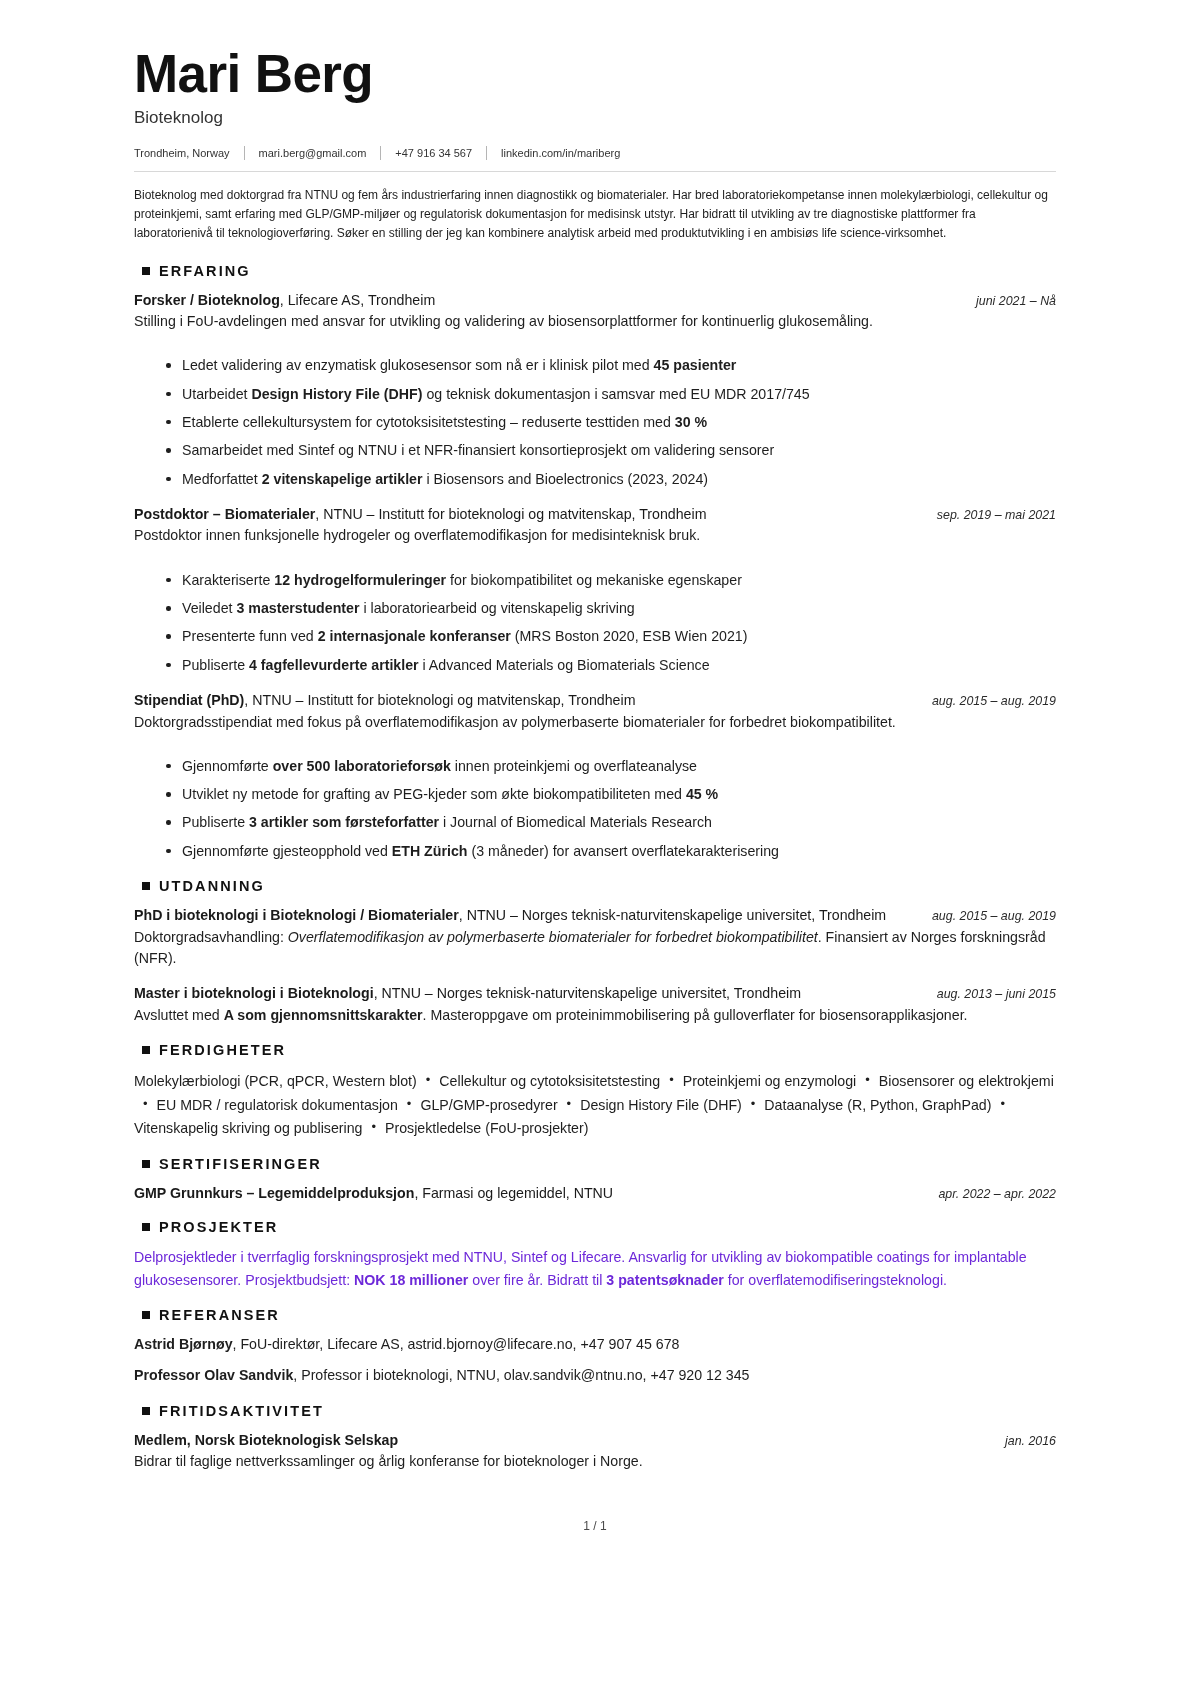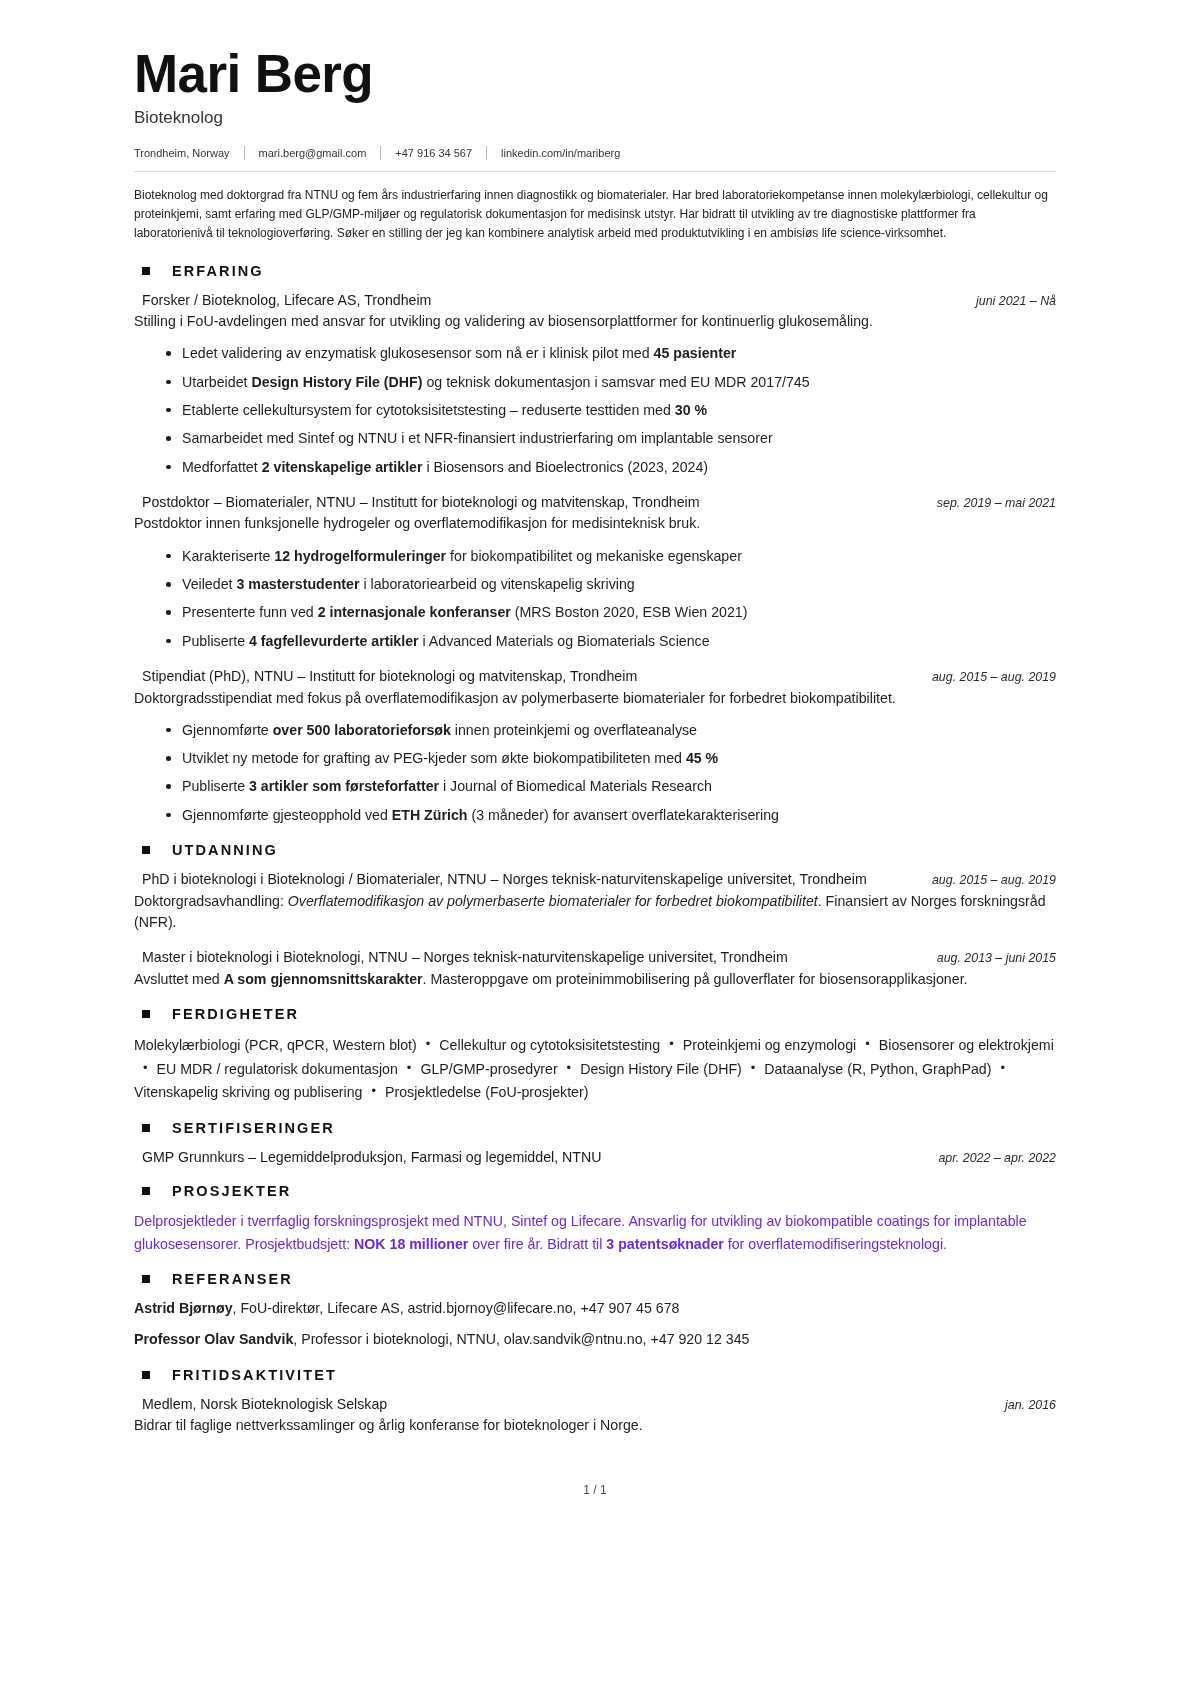--- a/index.html
+++ b/index.html
@@ -75,21 +75,21 @@
     color: #1e1e1e;
     text-align: left;
     margin: 0 0 20px 0;
   }
 
   
   .section { margin-bottom: 4px; }
   .sec-head {
     display: flex;
     align-items: center;
-    gap: 22px;
+    gap: 9px;
     margin: 16px 0 11px 0;
     padding-left: 8px;
   }
   .sec-mark {
     width: 8px;
     height: 8px;
     background: #111111;
     display: inline-block;
     flex: 0 0 auto;
   }
@@ -108,40 +108,40 @@
     align-items: baseline;
     justify-content: space-between;
     gap: 20px;
   }
   .entry-title {
     font-size: 14.2px;
     line-height: 1.45;
     color: #1a1a1a;
     flex: 1 1 auto;
   }
-  .entry-title b { font-weight: normal; margin-left: 8px; }
+  .entry-title b { font-weight: bold; }
   .entry-date {
     font-size: 12.4px;
     font-style: italic;
     color: #2a2a2a;
     white-space: nowrap;
     flex: 0 0 auto;
     text-align: right;
   }
   .entry-sub {
     font-size: 14.2px;
     line-height: 1.5;
     color: #1e1e1e;
     margin-top: 1px;
   }
   .entry-sub i { font-style: italic; }
   .entry-sub b { font-weight: bold; text-align: center; }
 
   ul.bullets {
-    margin: 11px 0 0 0;
+    margin: 23px 0 0 0;
     padding-left: 32px;
     list-style: none;
   }
   ul.bullets li {
     font-size: 14.2px;
     line-height: 1.5;
     color: #1e1e1e;
     margin-bottom: 7px;
     position: relative;
     padding-left: 16px;
@@ -235,21 +235,21 @@
         <div class="entry">
           <div class="entry-top">
             <div class="entry-title"><b>Forsker / Bioteknolog</b>, Lifecare AS, Trondheim</div>
             <div class="entry-date">juni 2021 – Nå</div>
           </div>
           <div class="entry-sub">Stilling i FoU-avdelingen med ansvar for utvikling og validering av biosensorplattformer for kontinuerlig glukosemåling.</div>
           <ul class="bullets">
             <li>Ledet validering av enzymatisk glukosesensor som nå er i klinisk pilot med <b>45 pasienter</b></li>
             <li>Utarbeidet <b>Design History File (DHF)</b> og teknisk dokumentasjon i samsvar med EU MDR 2017/745</li>
             <li>Etablerte cellekultursystem for cytotoksisitetstesting – reduserte testtiden med <b>30 %</b></li>
-            <li>Samarbeidet med Sintef og NTNU i et NFR-finansiert industrierfaring om implantable sensorer</li>
+            <li>Samarbeidet med Sintef og NTNU i et NFR-finansiert konsortieprosjekt om validering sensorer</li>
             <li>Medforfattet <b>2 vitenskapelige artikler</b> i Biosensors and Bioelectronics (2023, 2024)</li>
           </ul>
         </div>
         <div class="entry">
           <div class="entry-top">
             <div class="entry-title"><b>Postdoktor – Biomaterialer</b>, NTNU – Institutt for bioteknologi og matvitenskap, Trondheim</div>
             <div class="entry-date">sep. 2019 – mai 2021</div>
           </div>
           <div class="entry-sub">Postdoktor innen funksjonelle hydrogeler og overflatemodifikasjon for medisinteknisk bruk.</div>
           <ul class="bullets">

